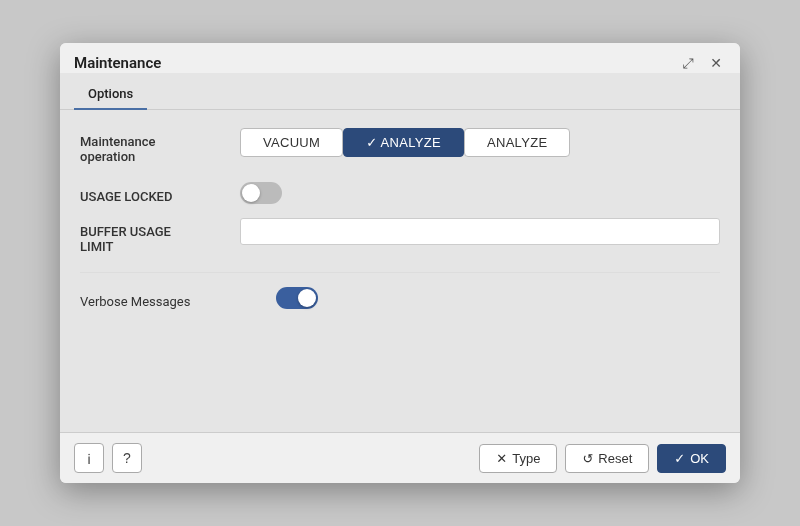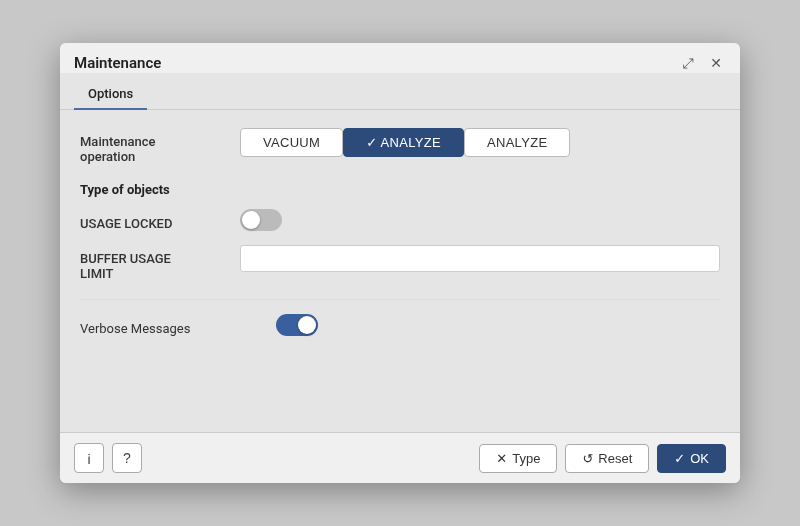--- a/index.html
+++ b/index.html
@@ -250,21 +250,20 @@
           <button class="op-btn">VACUUM</button>
           <button class="op-btn selected">
             <span>✓</span>
             <span>ANALYZE</span>
           </button>
           <button class="op-btn">ANALYZE</button>
         </div>
       </div>
     </div>
 
-    <div class="section-title">Type of objects</div>
 
     <div class="form-row" style="align-items:center; margin-bottom:14px;">
       <div class="form-label">USAGE LOCKED</div>
       <div class="form-control">
         <div class="toggle-switch off"></div>
       </div>
     </div>
 
     <div class="form-row">
       <div class="form-label" style="white-space:pre-line;">BUFFER USAGE

